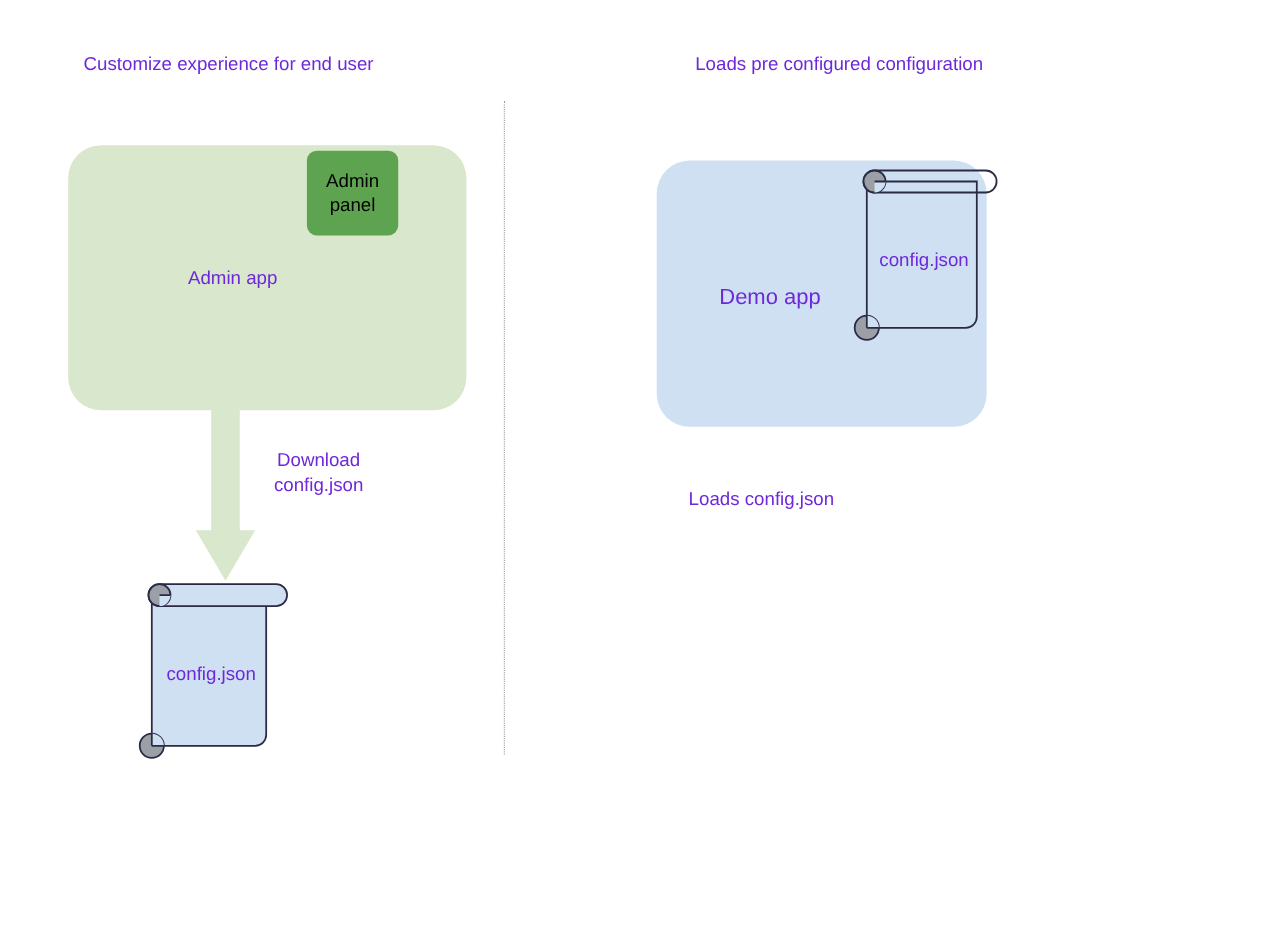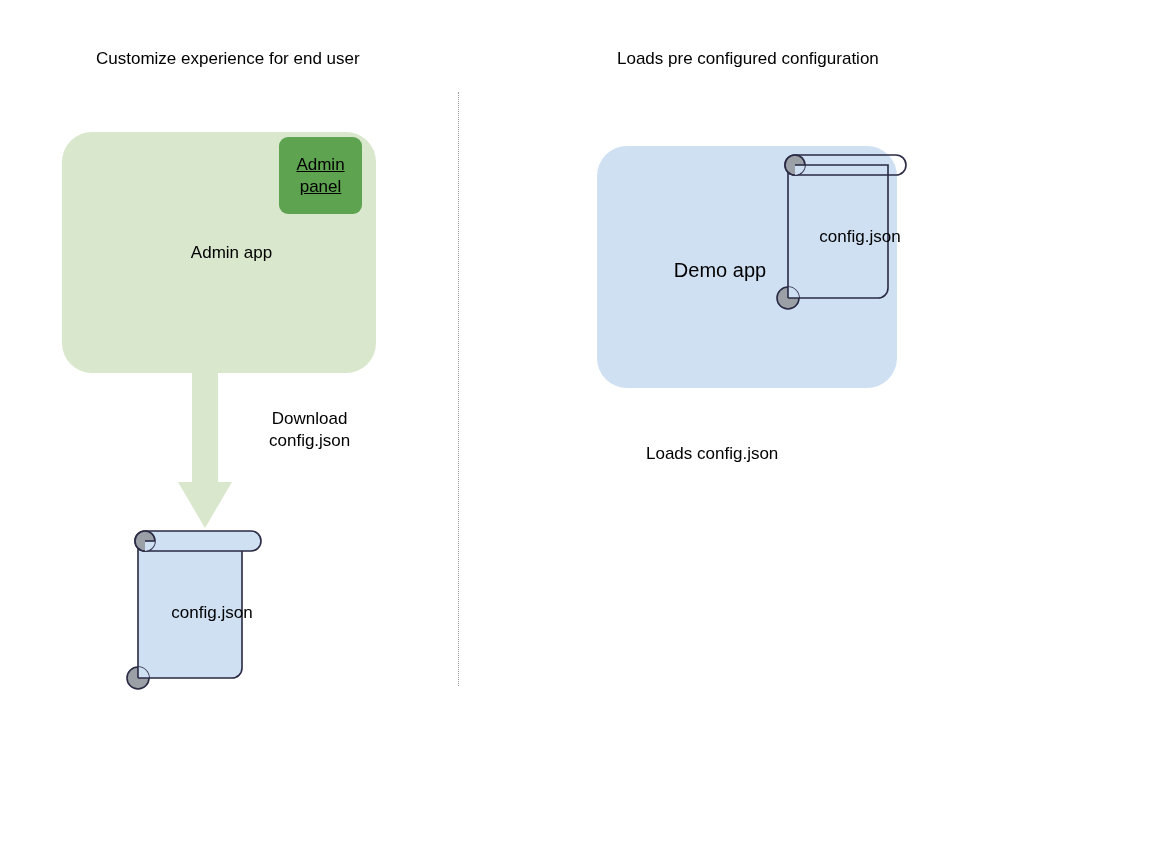--- a/index.html
+++ b/index.html
@@ -16,45 +16,44 @@
     color: #000000;
   }
   .stage {
     position: absolute;
     inset: 0;
   }
   .label {
     position: absolute;
     font-size: 17px;
     line-height: 22px;
-    color: #000000;
+    color: #6d28d9;
     white-space: pre-line;
-    margin-left: 20px;
   }
 
   
   #heading-left  { left: 76px;  top: 48px; }
-  #heading-right { left: 597px; top: 48px; }
+  #heading-right { left: 632px; top: 48px; }
 
   
   #divider {
     position: absolute;
     left: 458px;
     top: 92px;
     width: 0;
     height: 594px;
     border-left: 1px dotted #9b9b9b;
   }
 
   
   #admin-app-box {
     position: absolute;
     left: 62px;
     top: 132px;
-    width: 314px;
+    width: 362px;
     height: 241px;
     background: #d9e7cd;
     border-radius: 30px;
   }
   #admin-app-label {
     position: absolute;
     left: 0;
     top: 110px;
     width: 299px;
     text-align: center;
@@ -64,21 +63,20 @@
     position: absolute;
     left: 279px;
     top: 137px;
     width: 83px;
     height: 77px;
     background: #5ea450;
     border-radius: 9px;
     display: flex;
     align-items: center;
     justify-content: center;
-    text-decoration: underline;
   }
   #admin-panel-label {
     font-size: 17px;
     line-height: 22px;
     text-align: center;
     color: #000000;
     white-space: pre-line;
   }
 
   

